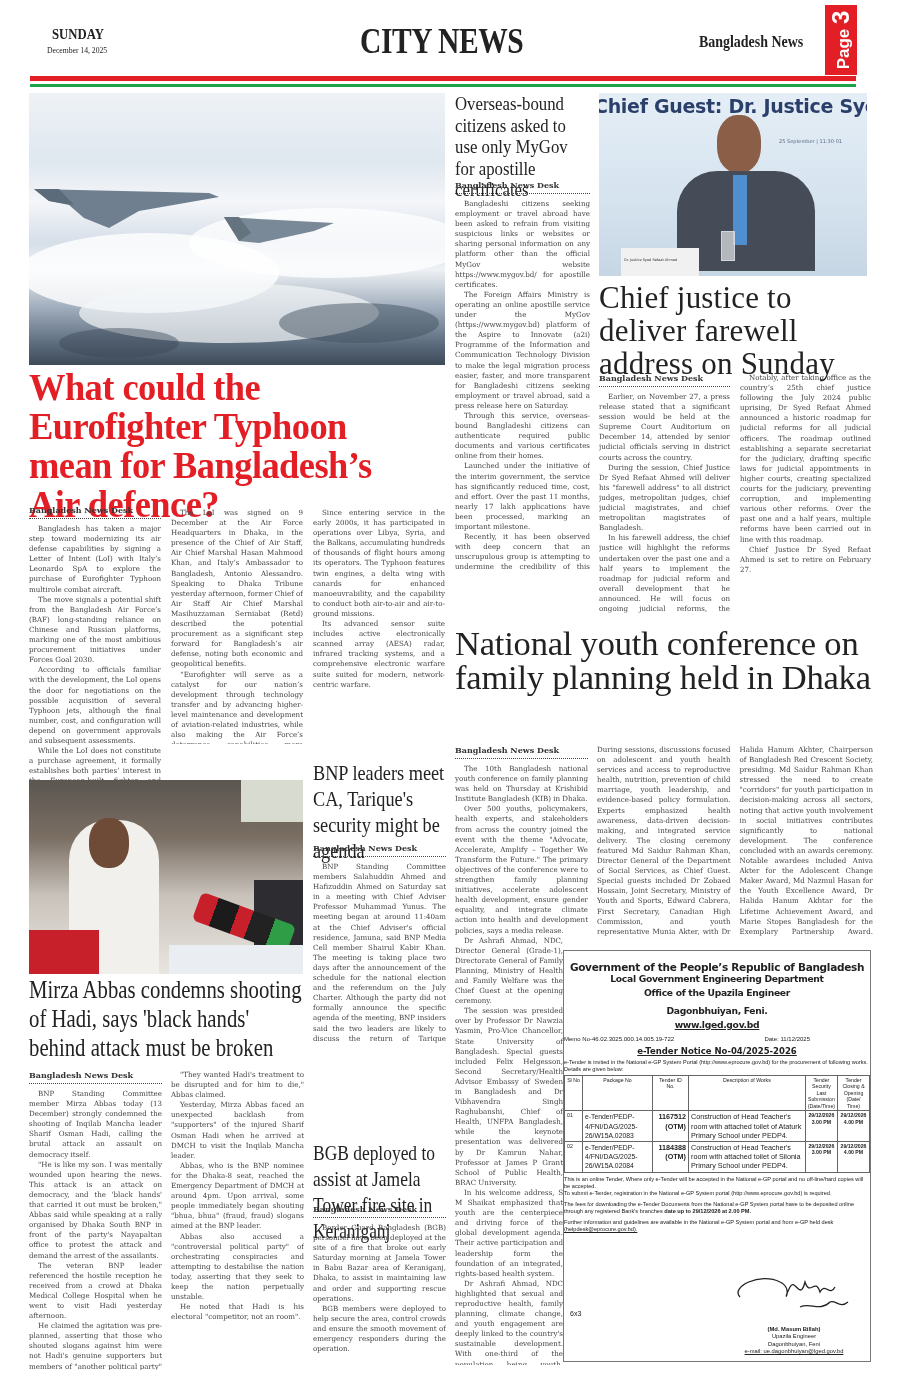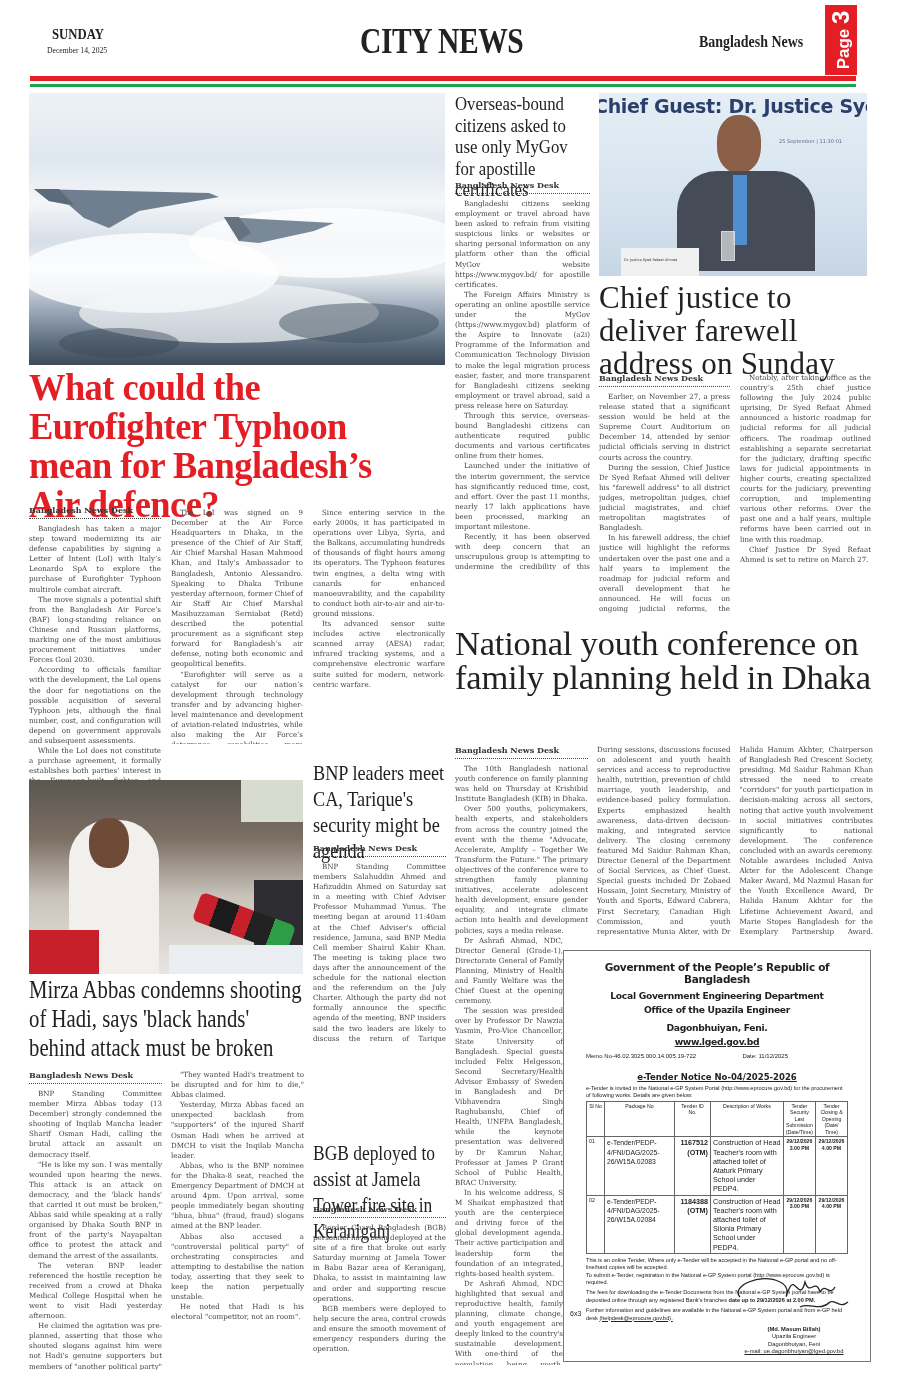--- a/index.html
+++ b/index.html
@@ -15,26 +15,26 @@
 .page-tab b{font-size:24px}
 .rule-red{left:30px;top:76px;width:826px;height:5px;background:#e31e25}
 .rule-green{left:30px;top:84px;width:826px;height:3px;background:#1aa34a}
 .img{overflow:hidden}
 .hl{font-family:"Liberation Serif",serif;color:#222;line-height:1.03}
 .byline{font:bold 8px "DejaVu Serif",serif;color:#333;border-bottom:1.5px dotted #444;padding-bottom:3px;margin-bottom:5px}
 .col{font:7.1px/10.1px "DejaVu Serif",serif;color:#444;text-align:justify}
 .col p{text-indent:9px}
 .col p.ni{text-indent:0}
 
-.tender{left:563px;top:950px;width:308px;height:412px;border:1px solid #777;padding:6px 22px;font-family:"Liberation Sans",sans-serif;color:#222}
+.tender{left:563px;top:950px;width:308px;height:412px;border:1px solid #777;padding:6px 0;font-family:"Liberation Sans",sans-serif;color:#222}
 .t-h1{font:bold 10.5px "DejaVu Sans",sans-serif;text-align:center;margin-top:4px;letter-spacing:-0.3px}
-.t-h2{font:bold 9.2px "DejaVu Sans",sans-serif;text-align:center;margin-top:5px;letter-spacing:-0.3px}
+.t-h2{font:bold 9.2px "DejaVu Sans",sans-serif;text-align:center;letter-spacing:-0.3px}
 .t-link{text-decoration:underline}
 .t-row{display:flex;justify-content:space-between;font-size:6px;margin-top:6px}
-.t-notice{font:bold 8.5px "DejaVu Sans",sans-serif;text-align:center;text-decoration:underline;margin-top:13px}
+.t-notice{font:bold 8.5px "DejaVu Sans",sans-serif;text-align:center;text-decoration:underline;margin-top:4px}
 .t-small{font-size:5.6px;line-height:7.4px;margin-top:3px}
 table.tt{border-collapse:collapse;width:100%;margin-top:1px}
 table.tt td{border:1px solid #666;font-size:5.2px;padding:1px 2px;vertical-align:top;line-height:6.5px}
 table.tt td.desc{font-size:7.2px;line-height:9.2px}
 table.tt td.pkg{font-size:6.8px;line-height:9.2px}
 table.tt td.id{font-weight:bold;font-size:7.2px;line-height:9.2px;text-align:right}
 table.tt td.date{font-weight:bold;text-align:center}
 table.tt tr.head td{text-align:center}
 .sig-text{font-size:5.8px;text-align:center;line-height:7.6px}
 </style>
@@ -117,21 +117,21 @@
   <div class="byline">Bangladesh News Desk</div>
   <div class="col">
     <p>Earlier, on November 27, a press release stated that a significant session would be held at the Supreme Court Auditorium on December 14, attended by senior judicial officials serving in district courts across the country.</p>
     <p>During the session, Chief Justice Dr Syed Refaat Ahmed will deliver his "farewell address" to all district judges, metropolitan judges, chief judicial magistrates, and chief metropolitan magistrates of Bangladesh.</p>
     <p>In his farewell address, the chief justice will highlight the reforms undertaken over the past one and a half years to implement the roadmap for judicial reform and overall development that he announced. He will focus on ongoing judicial reforms, the expansion of technology-based services, improving the professional skills of judicial officers, ensuring transparency in court operations, enhancing the efficiency of lower court judges, facilitating easier access to justice for citizens, and providing key guidance to reduce case backlogs.</p>
   </div>
 </div>
 <div class="abs" style="left:740px;top:373px;width:131px;height:245px;overflow:hidden">
   <div class="col">
     <p>Notably, after taking office as the country’s 25th chief justice following the July 2024 public uprising, Dr Syed Refaat Ahmed announced a historic roadmap for judicial reforms for all judicial officers. The roadmap outlined establishing a separate secretariat for the judiciary, drafting specific laws for judicial appointments in higher courts, creating specialized courts for the judiciary, preventing corruption, and implementing various other reforms. Over the past one and a half years, multiple reforms have been carried out in line with this roadmap.</p>
-    <p>Chief Justice Dr Syed Refaat Ahmed is set to retire on March 27.</p>
+    <p>Chief Justice Dr Syed Refaat Ahmed is set to retire on February 27.</p>
   </div>
 </div>
 
 <div class="abs img" style="left:29px;top:780px;width:274px;height:194px;background:linear-gradient(180deg,#5b5650 0%,#7b6f64 30%,#c9c3bb 60%,#e9e5e0 100%)">
   <div class="abs" style="left:212px;top:0;width:62px;height:42px;background:#d8dcd0"></div>
   <div class="abs" style="left:40px;top:40px;width:90px;height:154px;border-radius:40px 40px 0 0;background:#f2f0ec"></div>
   <div class="abs" style="left:60px;top:38px;width:40px;height:50px;border-radius:45%;background:#6d4b36"></div>
   <div class="abs" style="left:0;top:150px;width:70px;height:44px;background:#c8202a"></div>
   <div class="abs" style="left:225px;top:100px;width:50px;height:94px;background:#2d2c30"></div>
   <div class="abs" style="left:165px;top:128px;width:100px;height:30px;background:linear-gradient(90deg,#c7202a 0 18%,#1b1b1b 18% 40%,#c7202a 40% 55%,#222 55% 78%,#2f9c46 78% 100%);border-radius:6px;transform:rotate(20deg)"></div>

